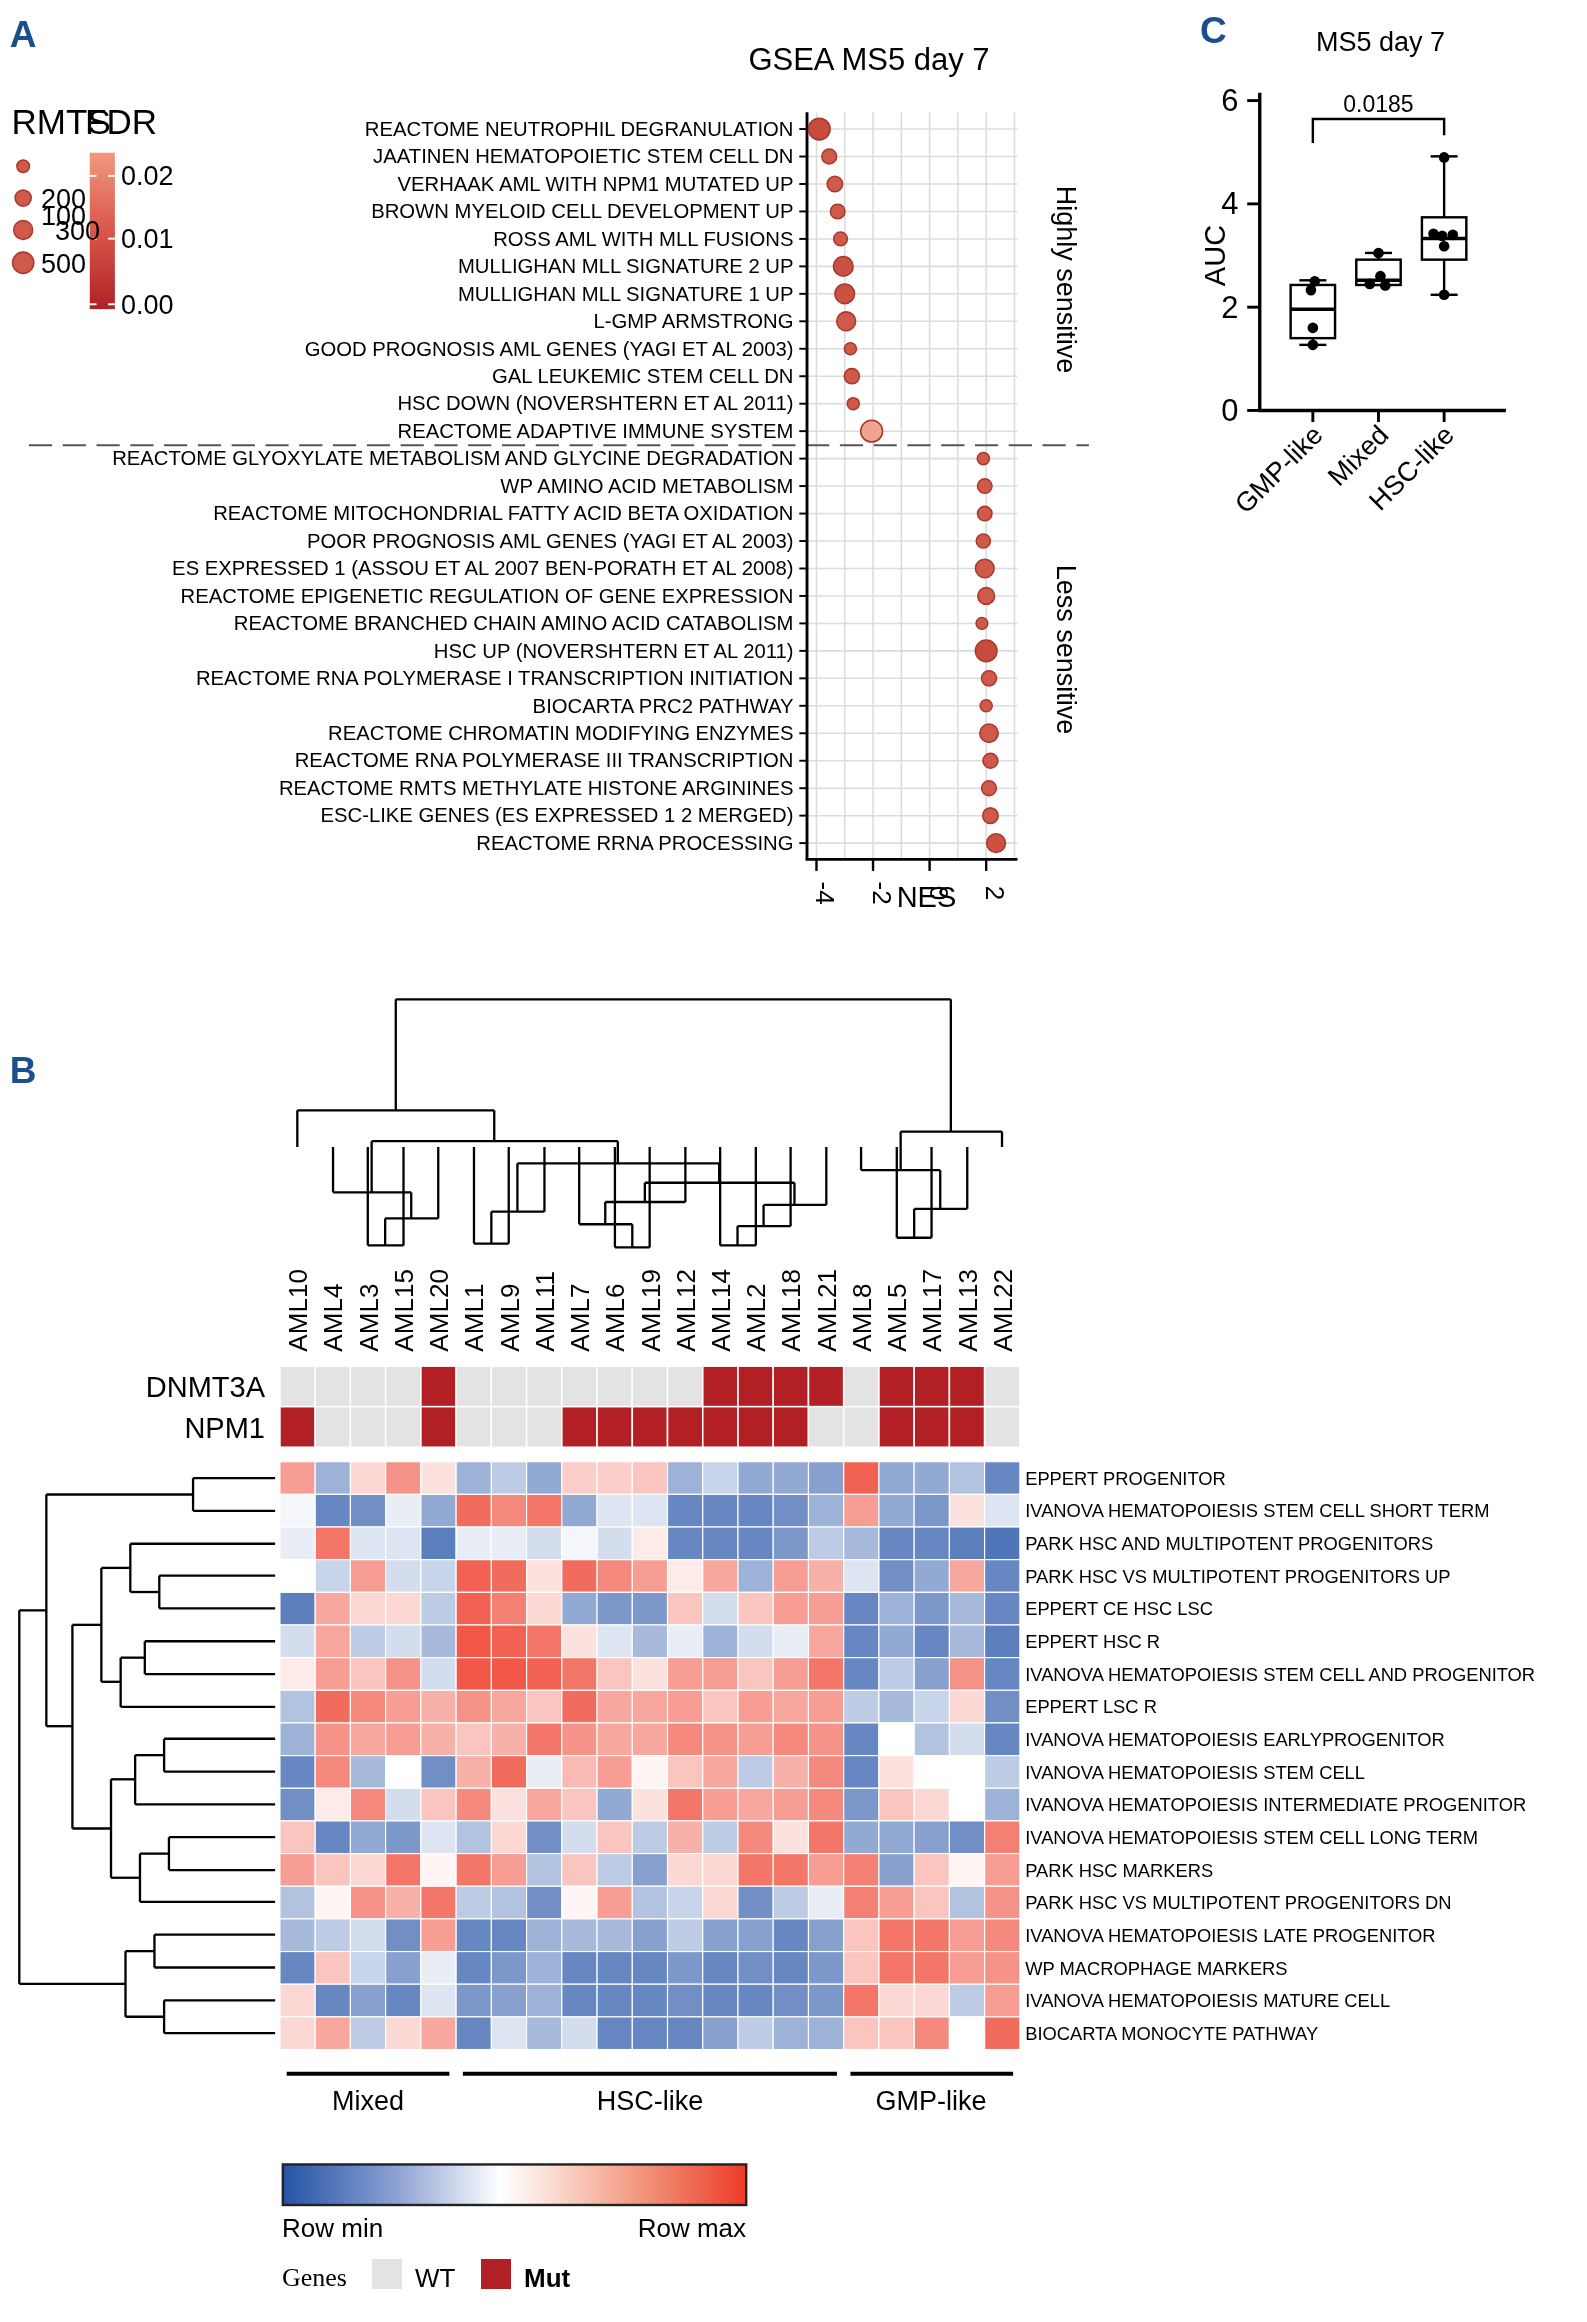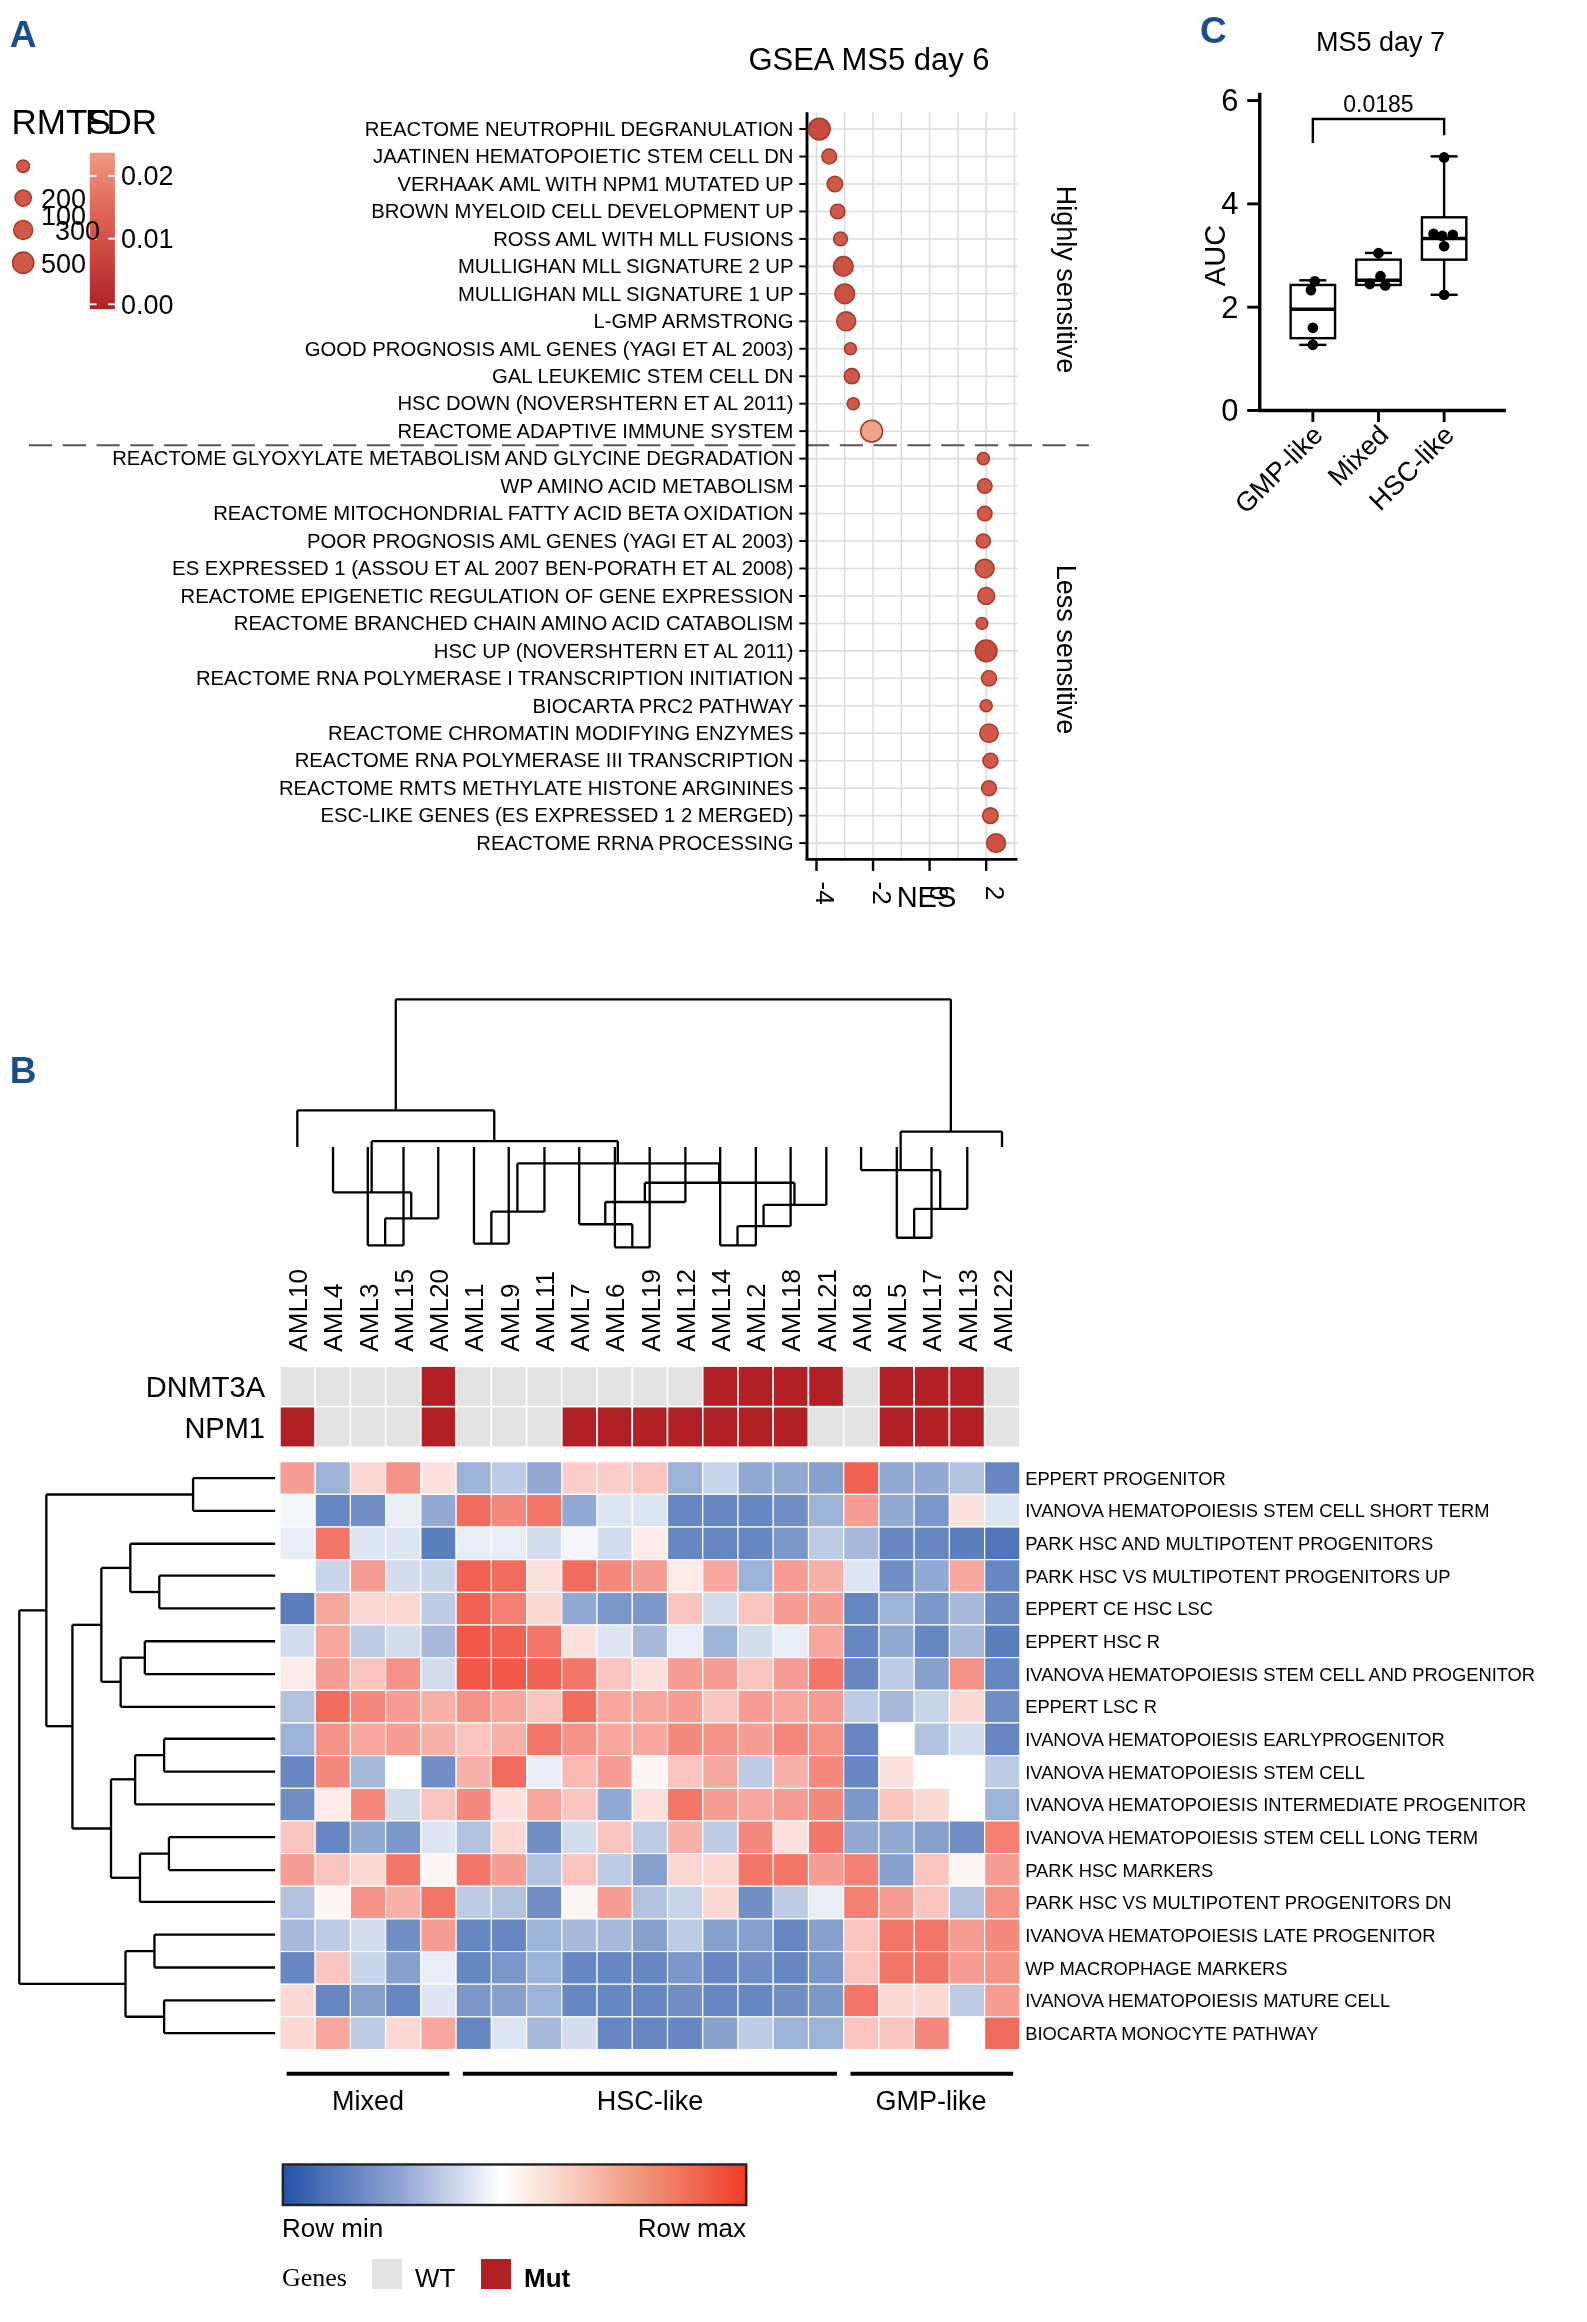--- a/index.html
+++ b/index.html
@@ -800,21 +800,21 @@
         <circle cx="1494" cy="244.17000000000002" r="5.5" fill="#000"></circle>
         <circle cx="1496" cy="254.87" r="5.5" fill="#000"></circle>
         <circle cx="1496" cy="305.15999999999997" r="5.5" fill="#000"></circle>
         <line x1="1496" y1="425" x2="1496" y2="437" stroke="#000" stroke-width="3"></line>
         <text x="1508" y="452" text-anchor="end" font-size="28" transform="rotate(-45 1508 452)" font-family="Liberation Sans, sans-serif">HSC-like</text>
         <polyline points="1360,148 1360,123 1496,123 1496,140" fill="none" stroke="#000" stroke-width="2.5"></polyline>
       </g>
   </svg>
 
   <div class="abs panel-letter" style="left:9.7px;top:13.5px;">A</div>
-  <div class="abs t32 ctr" style="left:676px;top:42px;width:386px;">GSEA MS5 day 6</div>
+  <div class="abs t32 ctr" style="left:676px;top:42px;width:386px;">GSEA MS5 day 7</div>
   <div class="abs t36" style="left:11.6px;top:102px;">RMTS</div>
   <div class="abs t36" style="left:85px;top:102px;">FDR</div>
   <div class="abs t28" style="left:41px;top:153px;margin-top:48px;">100</div>
   <div class="abs t28" style="left:41px;top:184px;">200</div>
   <div class="abs t28" style="left:55px;top:216px;">300</div>
   <div class="abs t28" style="left:41px;top:249px;">500</div>
   <div class="abs t28" style="left:121px;top:161px;">0.02</div>
   <div class="abs t28" style="left:121px;top:224px;">0.01</div>
   <div class="abs t28" style="left:121px;top:290px;">0.00</div>
   <div class="abs t30 ctr" style="left:859px;top:881px;width:135px;">NES</div>

